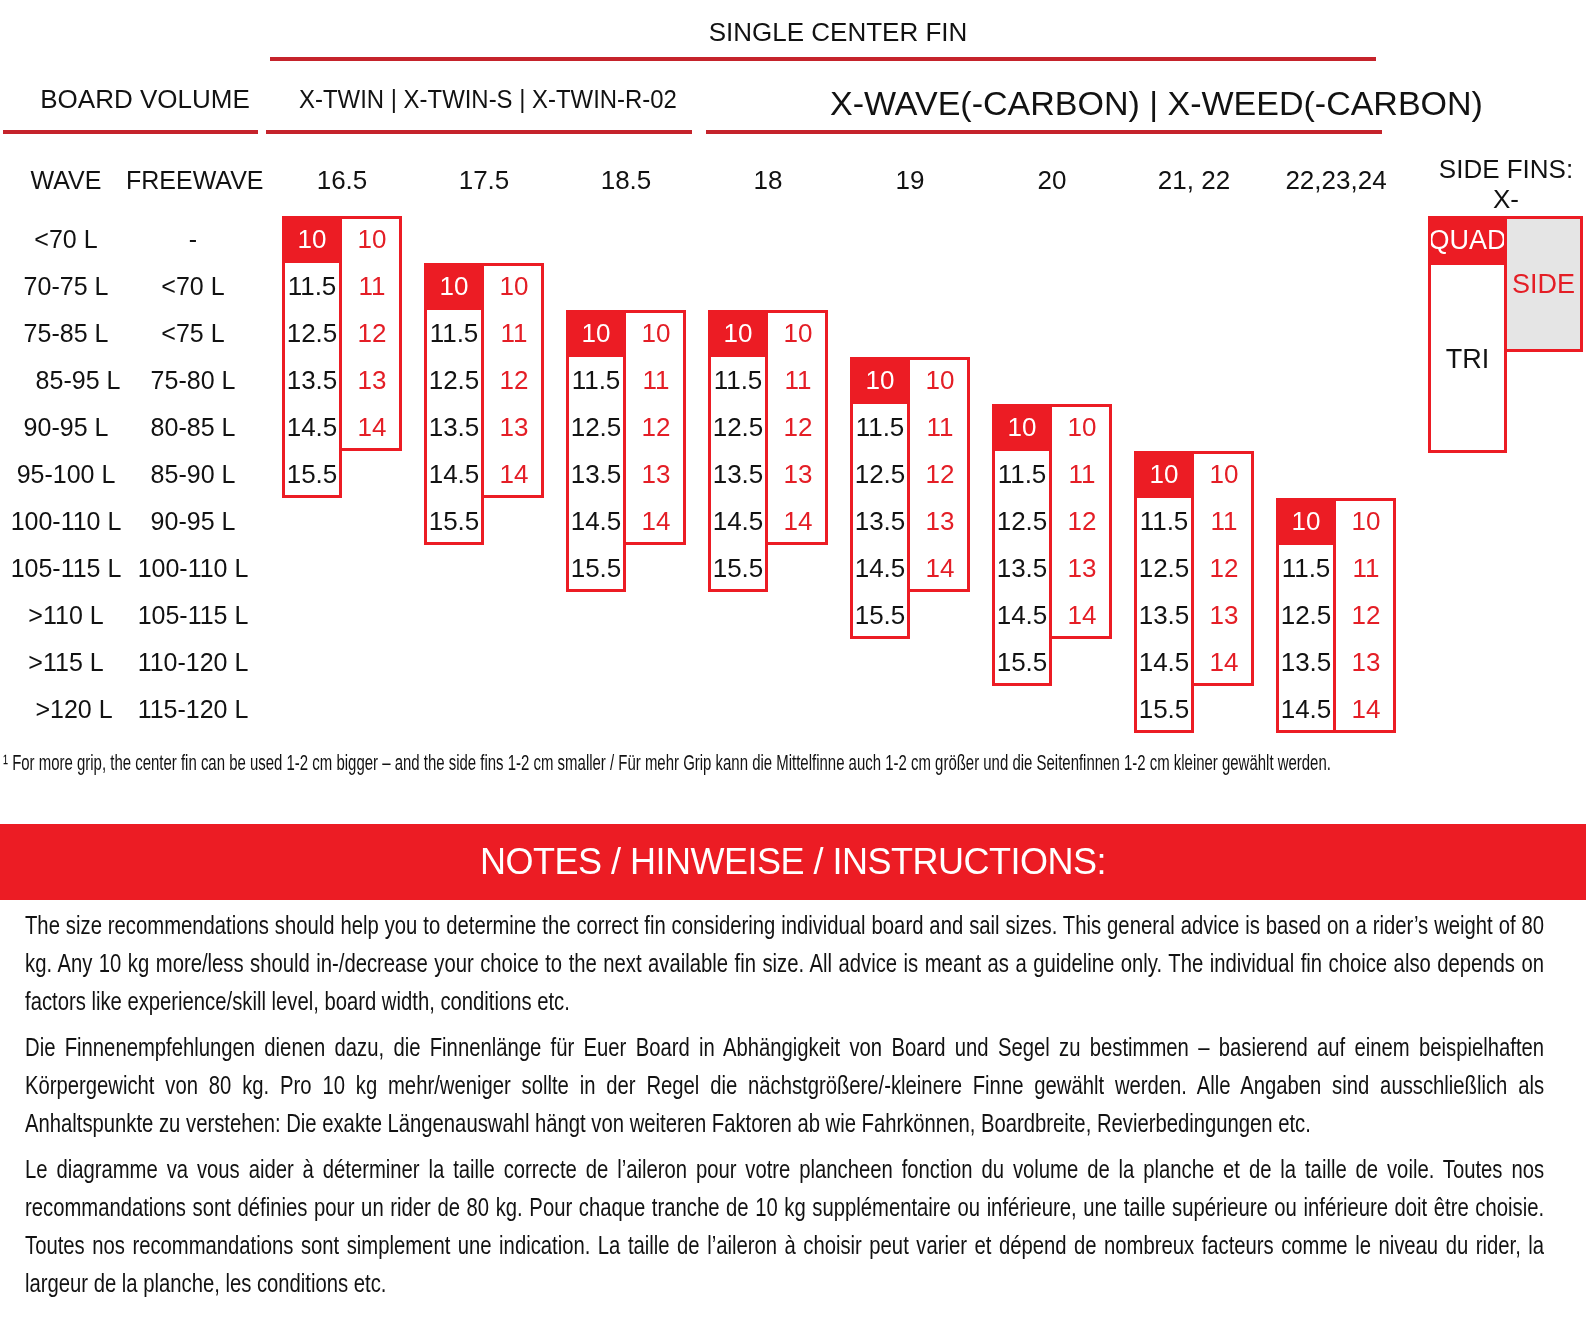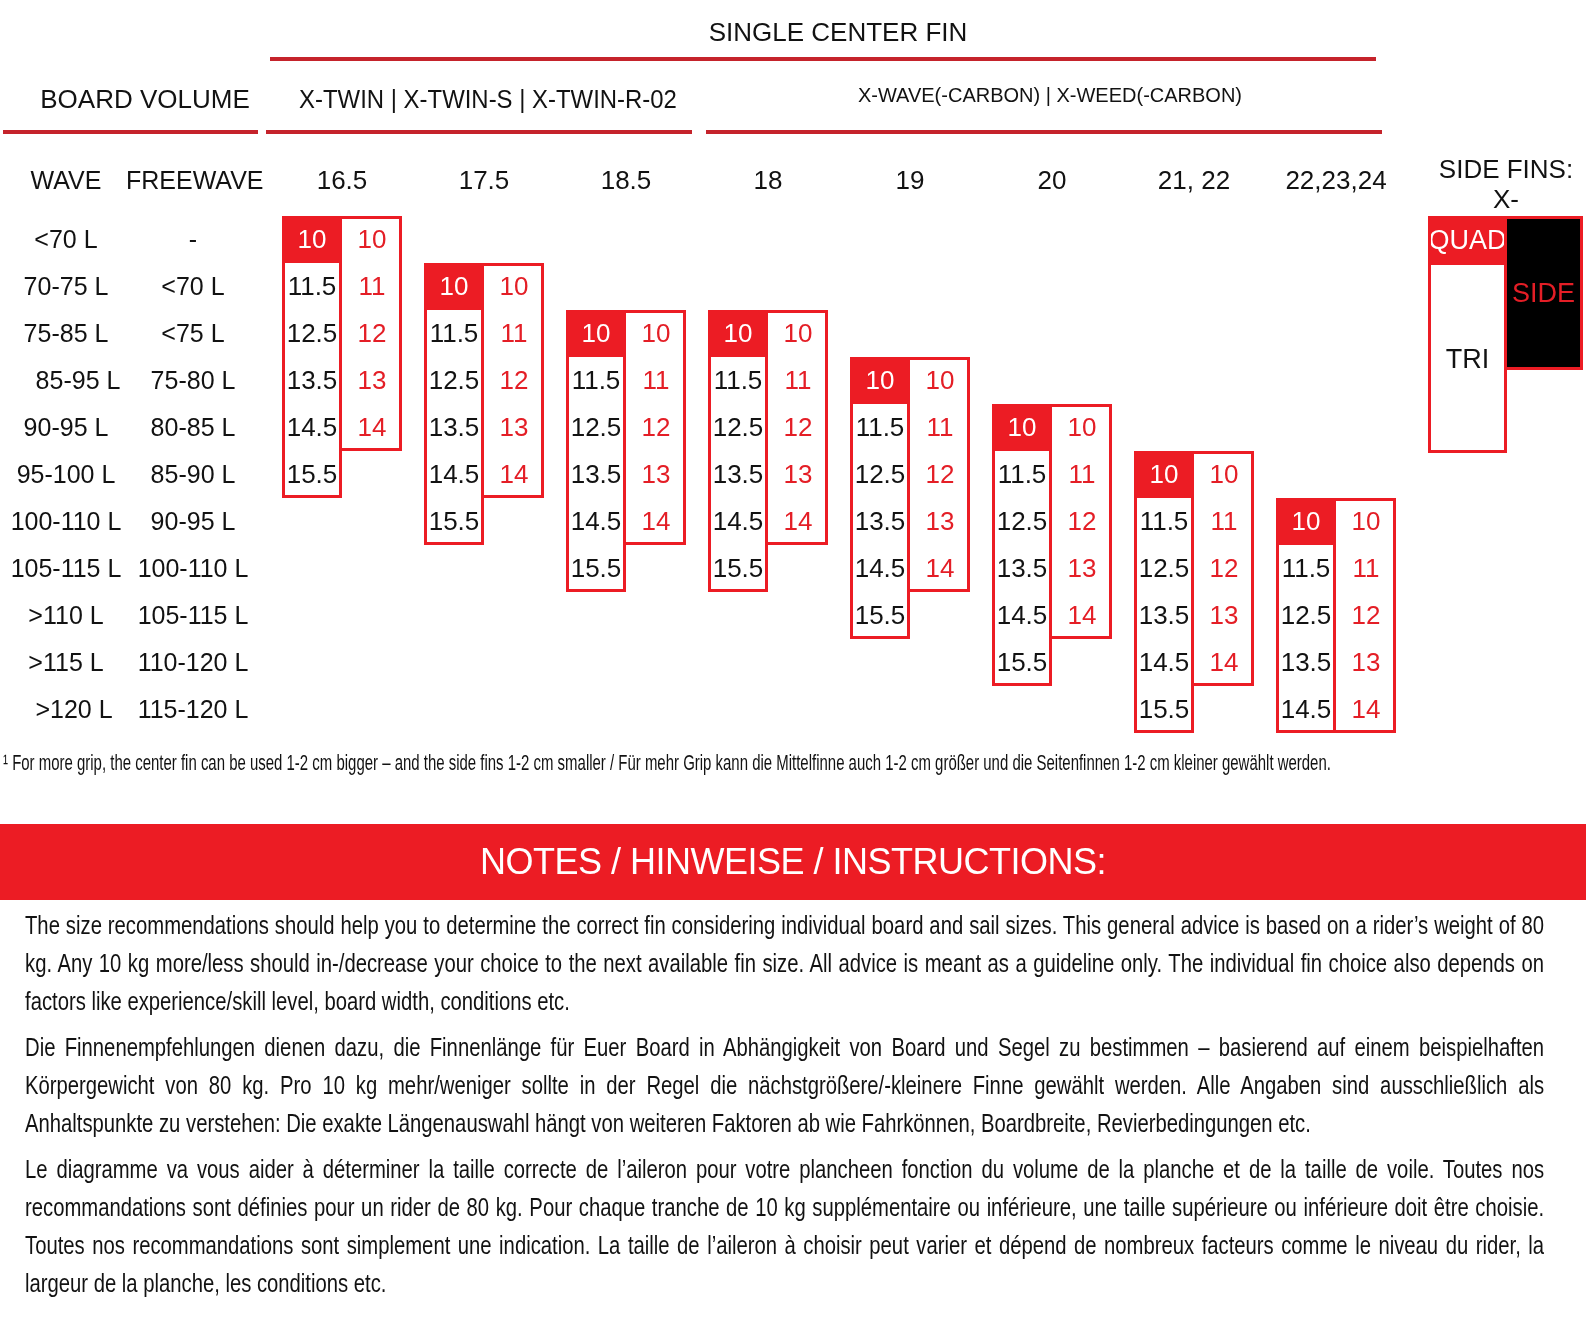--- a/index.html
+++ b/index.html
@@ -12,41 +12,41 @@
   .sheet{
     position:relative;width:1586px;height:1335px;background:#fff;
     font-family:"Liberation Sans",sans-serif;color:var(--ink);overflow:hidden;
   }
   .abs{position:absolute;}
   .rule{position:absolute;height:4px;background:var(--rule);}
   .hdr{position:absolute;text-align:center;white-space:nowrap;}
   .title{top:17px;left:608px;width:460px;font-size:26px;}
   .bv-hdr{top:84px;left:15px;width:260px;font-size:26px;}
   .g1-hdr{top:84px;left:268px;width:440px;font-size:26px;transform:scaleX(0.92);}
-  .g2-hdr{top:84px;left:830px;width:440px;font-size:20px;}
+  .g2-hdr{top:84px;left:830px;width:440px;font-size:34px;}
   .sub-hdr{top:165px;height:30px;line-height:30px;font-size:25px;}
   .wave-hdr{left:10px;width:112px;}
   .freewave-hdr{left:126px;width:134px;}
   .col-hdr{position:absolute;top:165px;height:30px;line-height:30px;
     text-align:center;font-size:26px;white-space:nowrap;}
   .rowlab{position:absolute;height:47px;line-height:47px;text-align:center;font-size:25px;}
   .cell{position:absolute;height:47px;line-height:47px;text-align:center;font-size:26px;}
   .cell.hl{background:var(--red);color:#fff;}
   .cell.side{color:var(--redtext);}
   .boxb{position:absolute;border:3px solid var(--red);box-sizing:border-box;pointer-events:none;}
   .legend-title{top:154px;left:1418px;width:176px;text-align:center;
     font-size:26px;line-height:30px;}
   .quad-cell{left:1428px;top:216px;width:79px;height:49px;background:var(--red);
     color:#fff;text-align:center;line-height:49px;font-size:27px;}
   .quadtri-box{left:1428px;top:216px;width:79px;height:237px;}
   .tri-area{left:1428px;top:265px;width:79px;height:188px;display:flex;
     align-items:center;justify-content:center;font-size:27px;}
-  .side-box{left:1504px;top:216px;width:79px;height:154px;border:3px solid var(--red);
+  .side-box{left:1504px;top:216px;width:79px;height:136px;border:3px solid var(--red);
     box-sizing:border-box;display:flex;align-items:center;justify-content:center;
-    font-size:27px;color:var(--redtext);background:#000000;}
+    font-size:27px;color:var(--redtext);background:#e5e5e5;}
   .footnote{position:absolute;left:3px;top:747px;white-space:nowrap;}
   .footnote span{display:inline-block;font-size:22px;line-height:32px;
     transform:scaleX(0.68);transform-origin:0 0;white-space:nowrap;}
   .banner{position:absolute;left:0;top:824px;width:1586px;height:76px;background:var(--red);
     display:flex;align-items:center;justify-content:center;}
   .banner span{color:#fff;font-size:36px;letter-spacing:-0.5px;white-space:nowrap;}
   .notes-wrap{position:absolute;left:25px;top:906px;width:1950px;
     transform:scaleX(0.779);transform-origin:0 0;}
   .notes-wrap p{font-size:26px;line-height:38px;margin:0 0 8px 0;text-align:justify;}
 </style>

